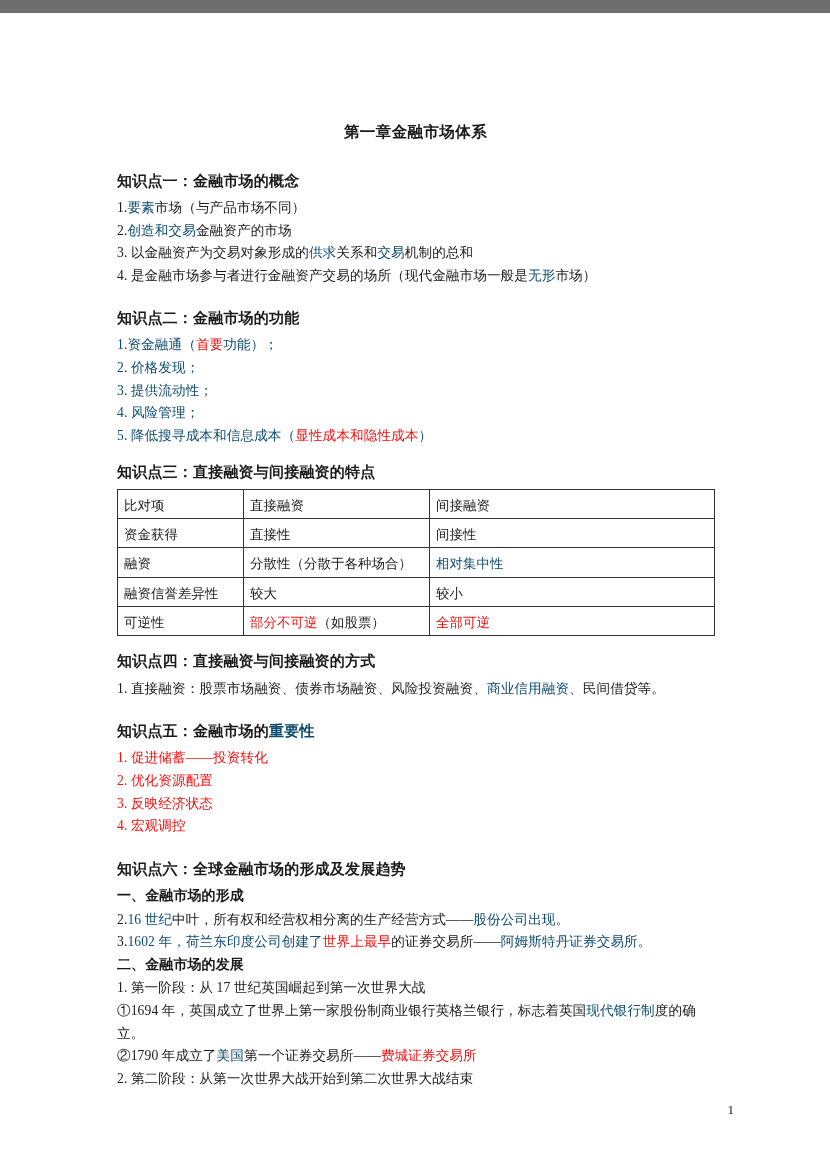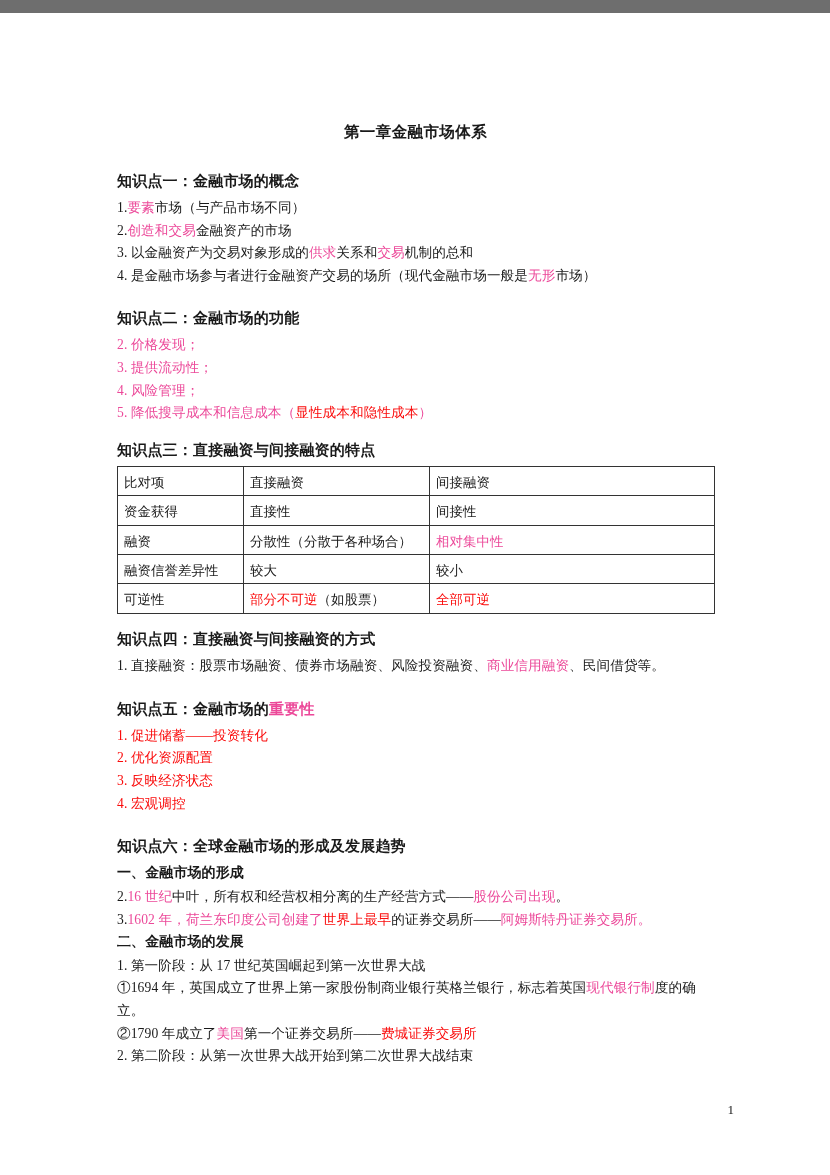--- a/index.html
+++ b/index.html
@@ -51,21 +51,21 @@
 
   .line {
     font-size: 13.6px;
     line-height: 1.66;
     margin: 0;
     letter-spacing: 0.1px;
     white-space: normal;
   }
 
   .blk { color: #1a1a1a; }
-  .blue { color: #ec4899; }
+  .blue { color: #0c4a6e; }
   .red  { color: #fa0a0a; }
 
   .sect { margin-bottom: 0; }
   .gap-lg { height: 20px; }
   .gap-md { height: 14px; }
 
   table.cmp {
     border-collapse: collapse;
     width: 597px;
     margin: 2px 0 0 0;
@@ -107,20 +107,21 @@
       <div class="line"><span class="blk">1.</span><span class="blue">要素</span><span class="blk">市场（与产品市场不同）</span></div>
       <div class="line"><span class="blk">2.</span><span class="blue">创造和交易</span><span class="blk">金融资产的市场</span></div>
       <div class="line"><span class="blk">3. 以金融资产为交易对象形成的</span><span class="blue">供求</span><span class="blk">关系和</span><span class="blue">交易</span><span class="blk">机制的总和</span></div>
       <div class="line"><span class="blk">4. 是金融市场参与者进行金融资产交易的场所（现代金融市场一般是</span><span class="blue">无形</span><span class="blk">市场）</span></div>
     </div>
 
     <div class="gap-lg"></div>
 
     <div class="sect">
       <div class="kp-heading">知识点二：金融市场的功能</div>
+      <div class="line"><span class="blue">1.</span><span class="blue">资金融通（</span><span class="red">首要</span><span class="blue">功能）；</span></div>
       <div class="line"><span class="blue">2. 价格发现；</span></div>
       <div class="line"><span class="blue">3. 提供流动性；</span></div>
       <div class="line"><span class="blue">4. 风险管理；</span></div>
       <div class="line"><span class="blue">5. 降低搜寻成本和信息成本（</span><span class="red">显性成本和隐性成本</span><span class="blue">）</span></div>
     </div>
 
     <div class="gap-md"></div>
 
     <div class="sect">
       <div class="kp-heading">知识点三：直接融资与间接融资的特点</div>

